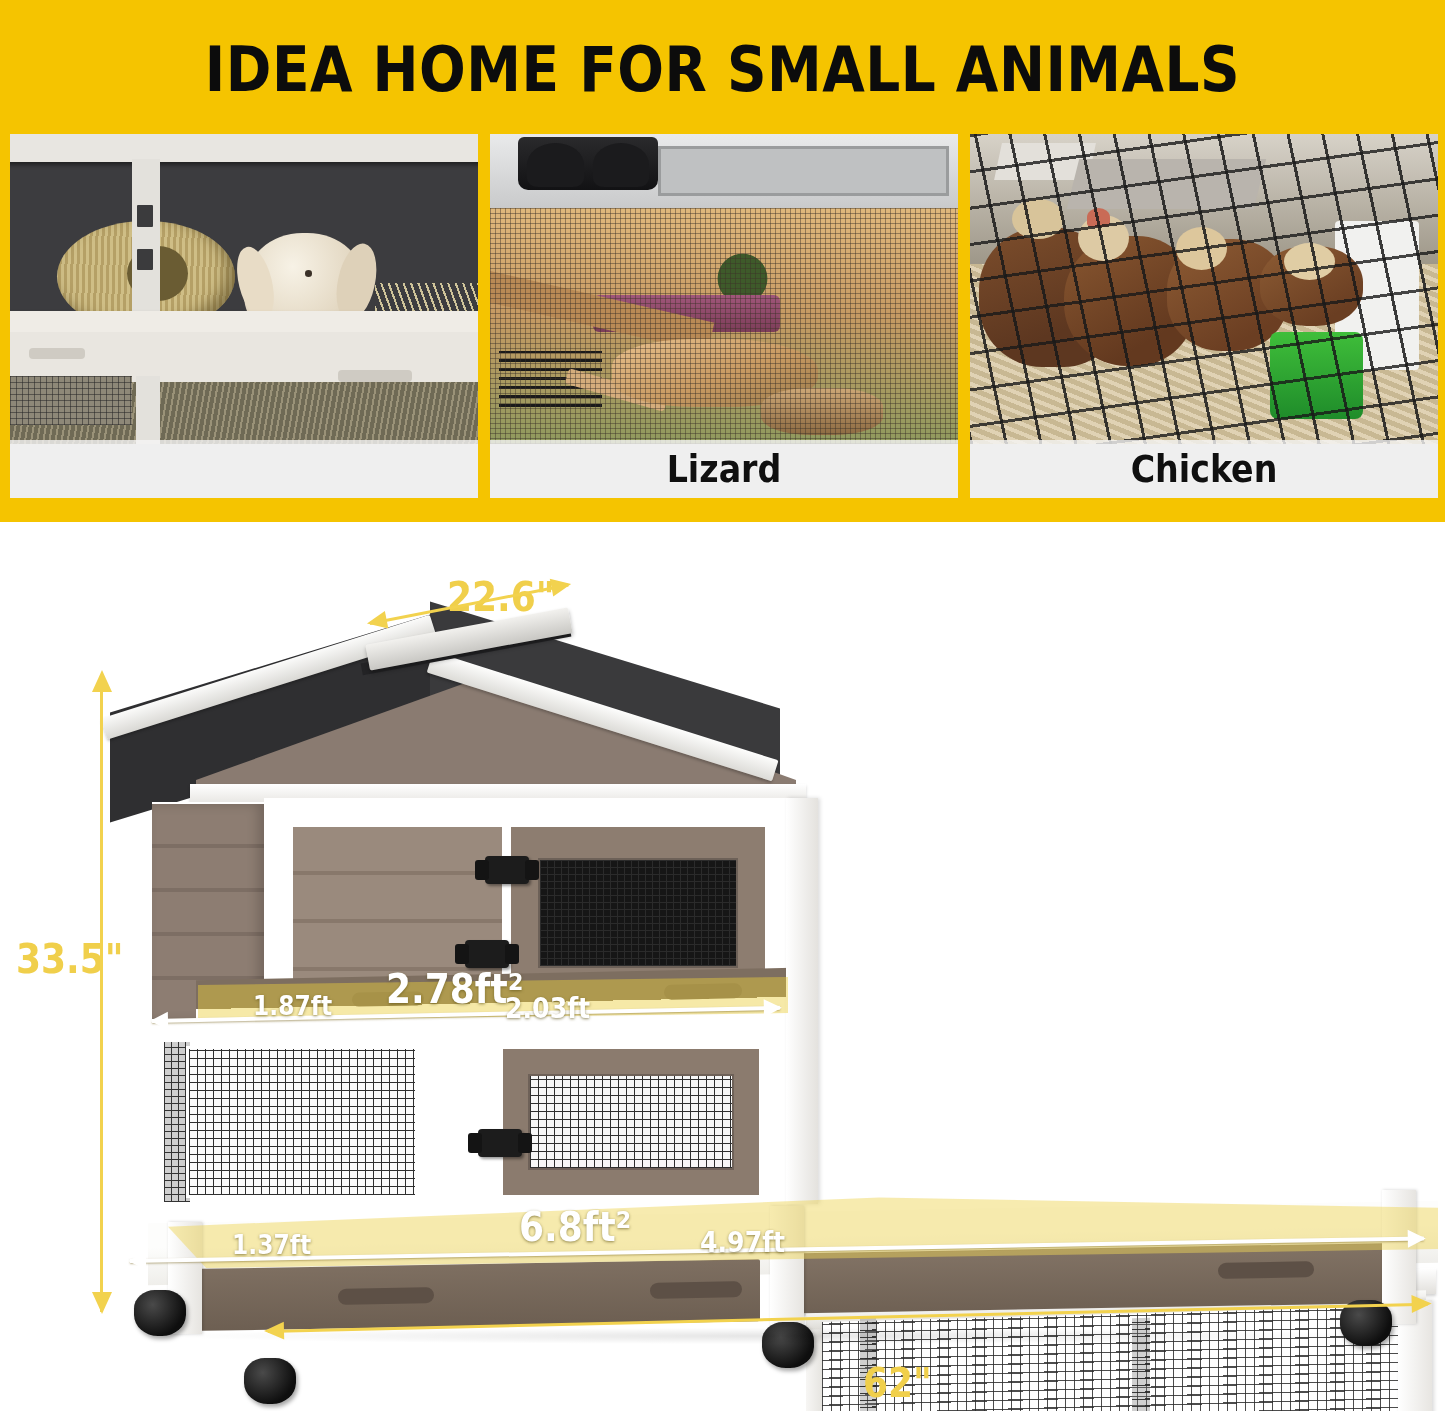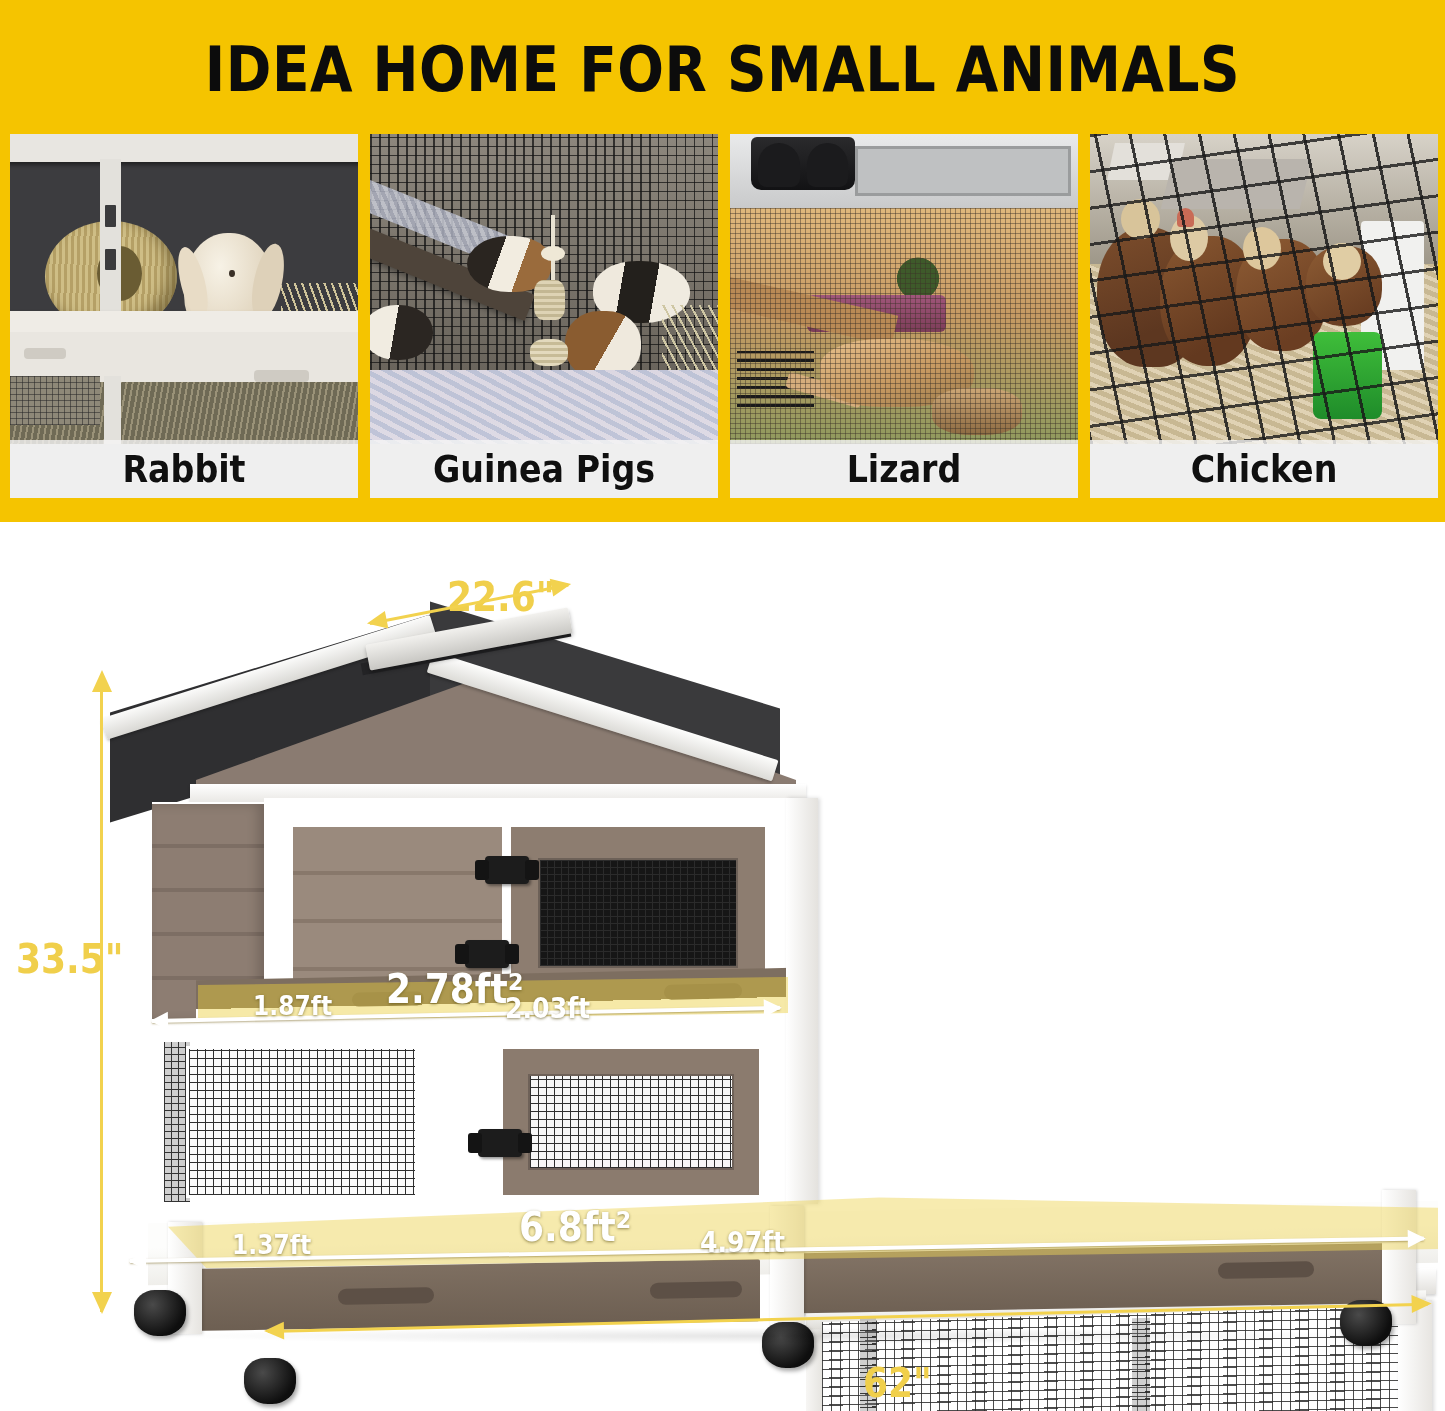--- a/index.html
+++ b/index.html
@@ -539,44 +539,22 @@
           <div class="shelf"></div>
           <div class="tray"></div>
           <div class="tray-h1"></div>
           <div class="tray-h2"></div>
           <div class="bedding"></div>
           <div class="mesh-l"></div>
           <div class="lowpost"></div>
         </div>
       </div>
       <div class="label-bg"></div>
-      <div class="thumb-label">Rabbit</div>
     </div>
 
-    <div class="thumb">
-      <div class="thumb-photo">
-        <div class="p2">
-          <div class="meshbg"></div>
-          <div class="ramp"></div>
-          <div class="ramp-litter"></div>
-          <div class="gp4"></div>
-          <div class="gp1"></div>
-          <div class="gp2"></div>
-          <div class="gp3"></div>
-          <div class="toy-rod"></div>
-          <div class="toy-b1"></div>
-          <div class="toy-b2"></div>
-          <div class="toy-b3"></div>
-          <div class="hay2"></div>
-          <div class="bed2"></div>
-        </div>
-      </div>
-      <div class="label-bg"></div>
-      <div class="thumb-label">Guinea Pigs</div>
-    </div>
 
     <div class="thumb">
       <div class="thumb-photo">
         <div class="p4">
           <div class="top4"></div>
           <div class="tankrim"></div>
           <div class="lamp"></div>
           <div class="lamp-dome1"></div>
           <div class="lamp-dome2"></div>
           <div class="glass"></div>

